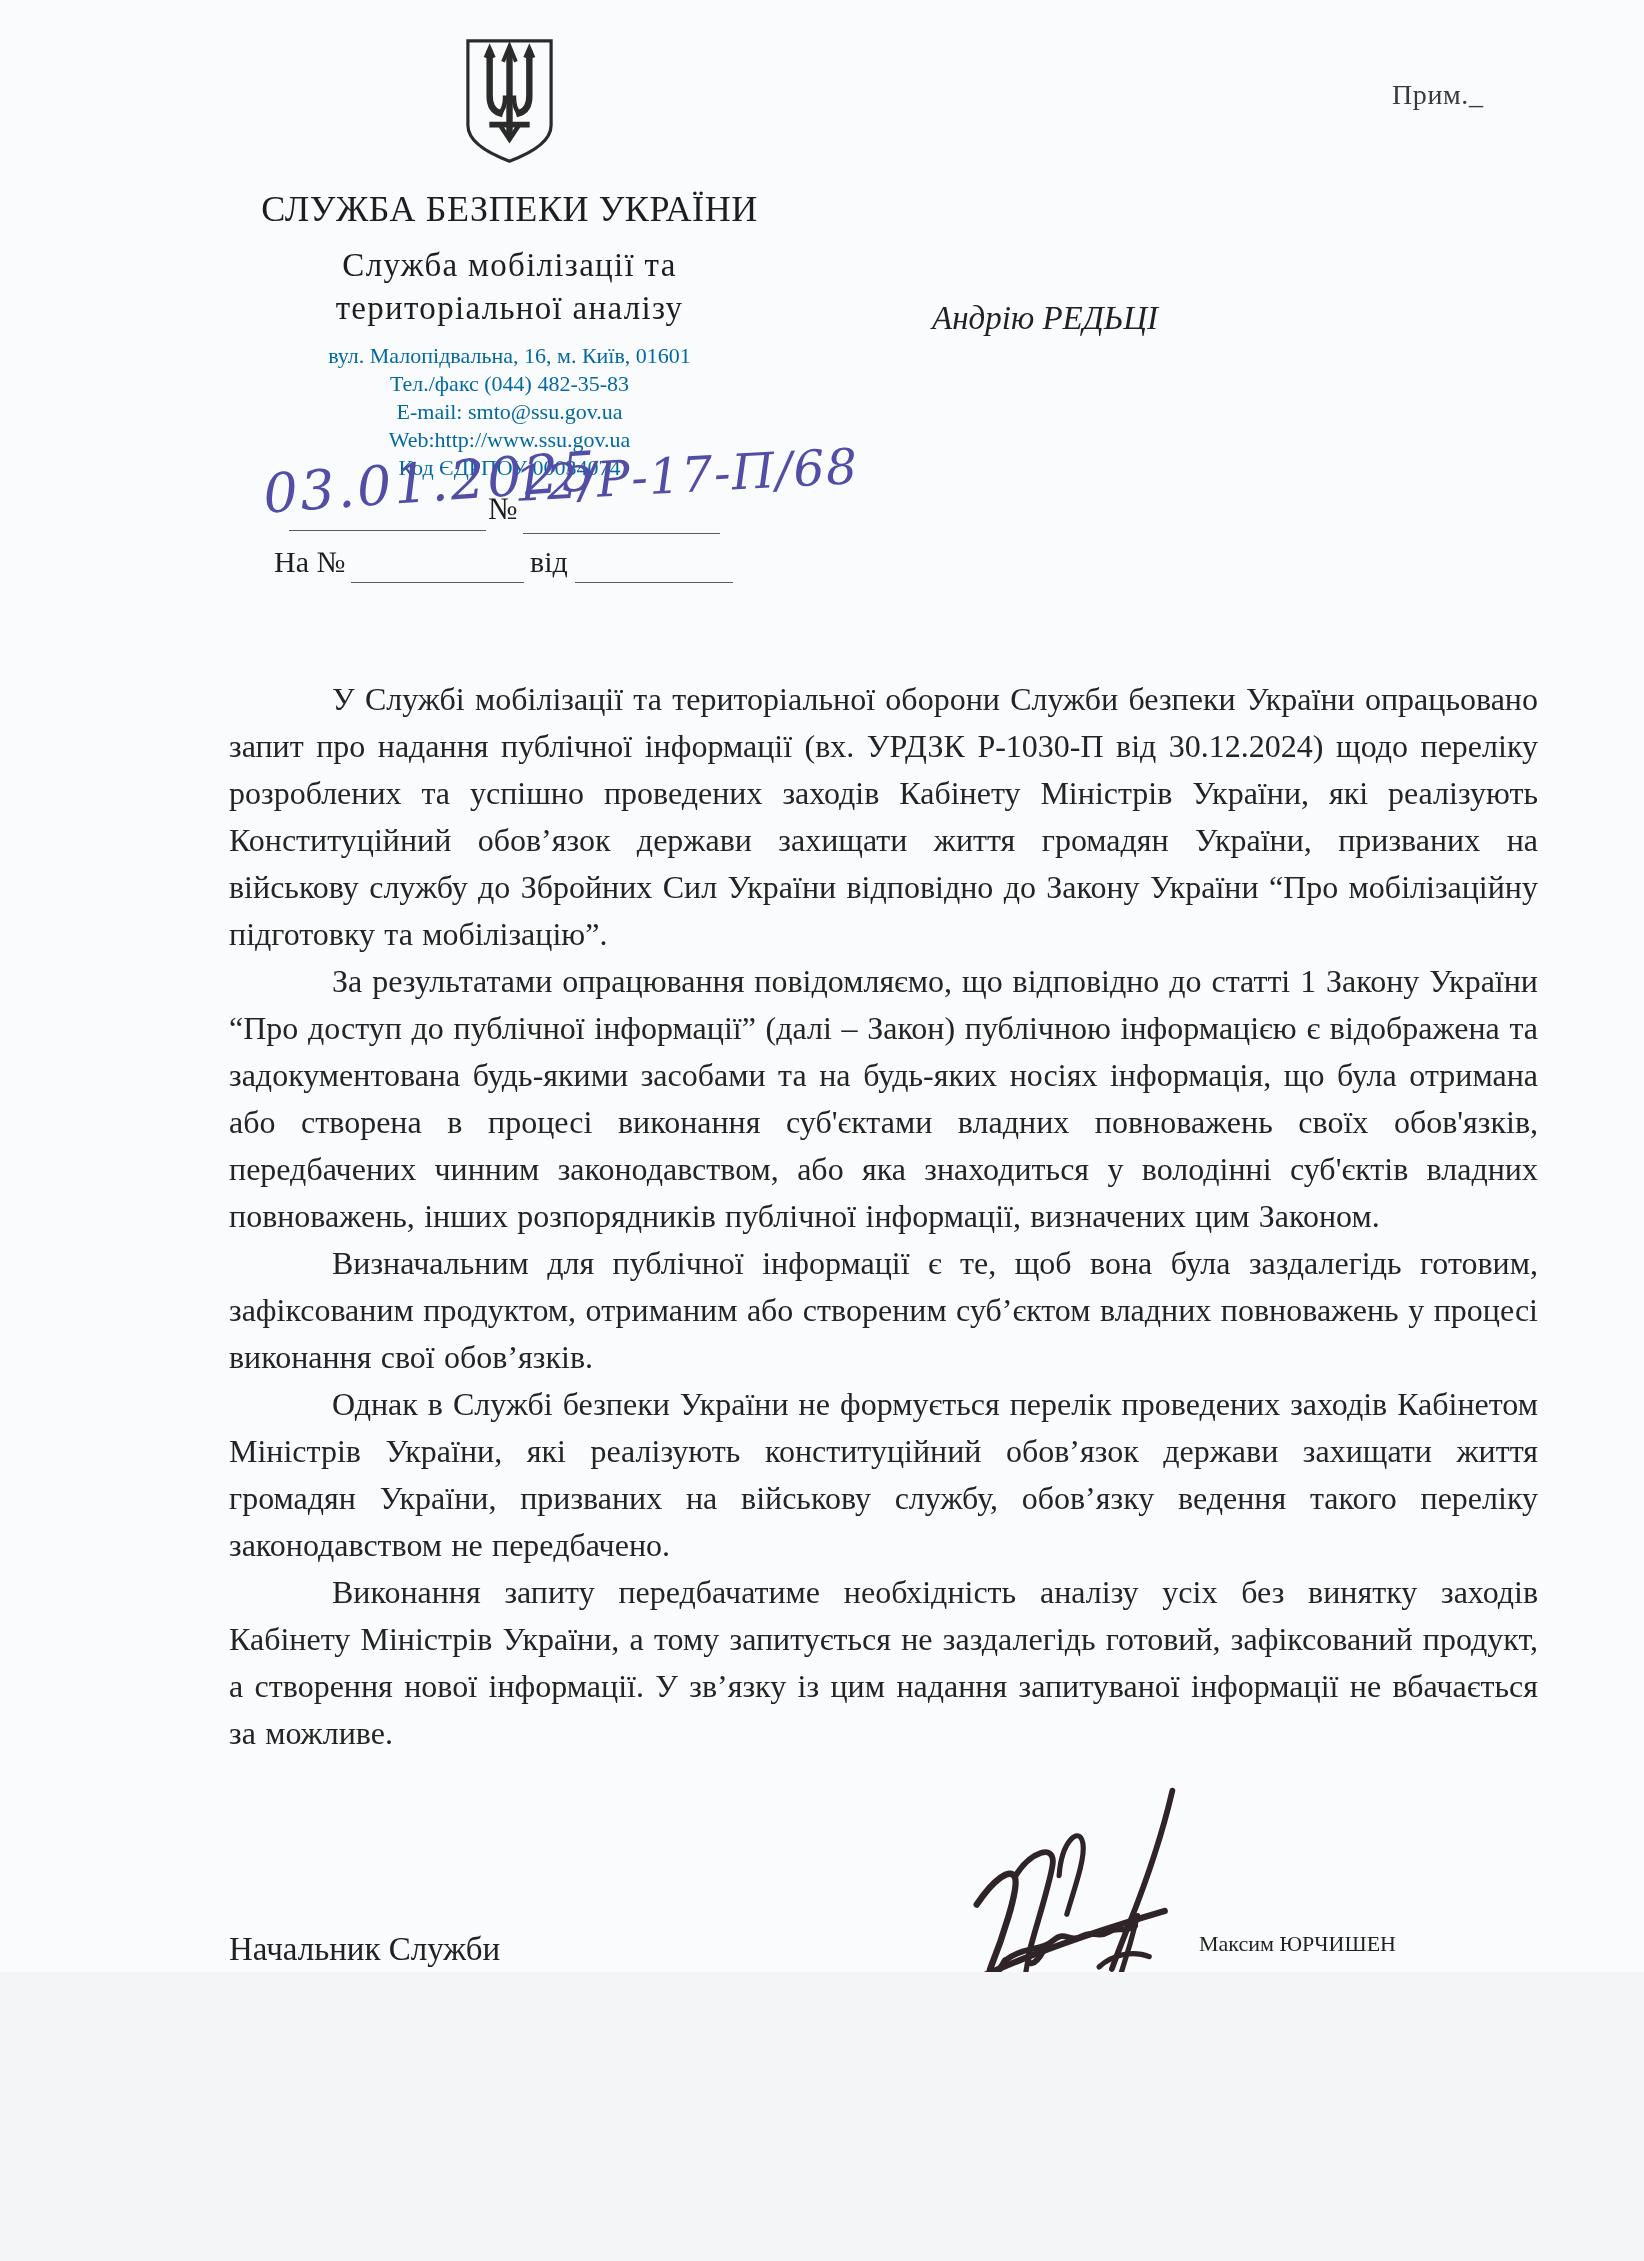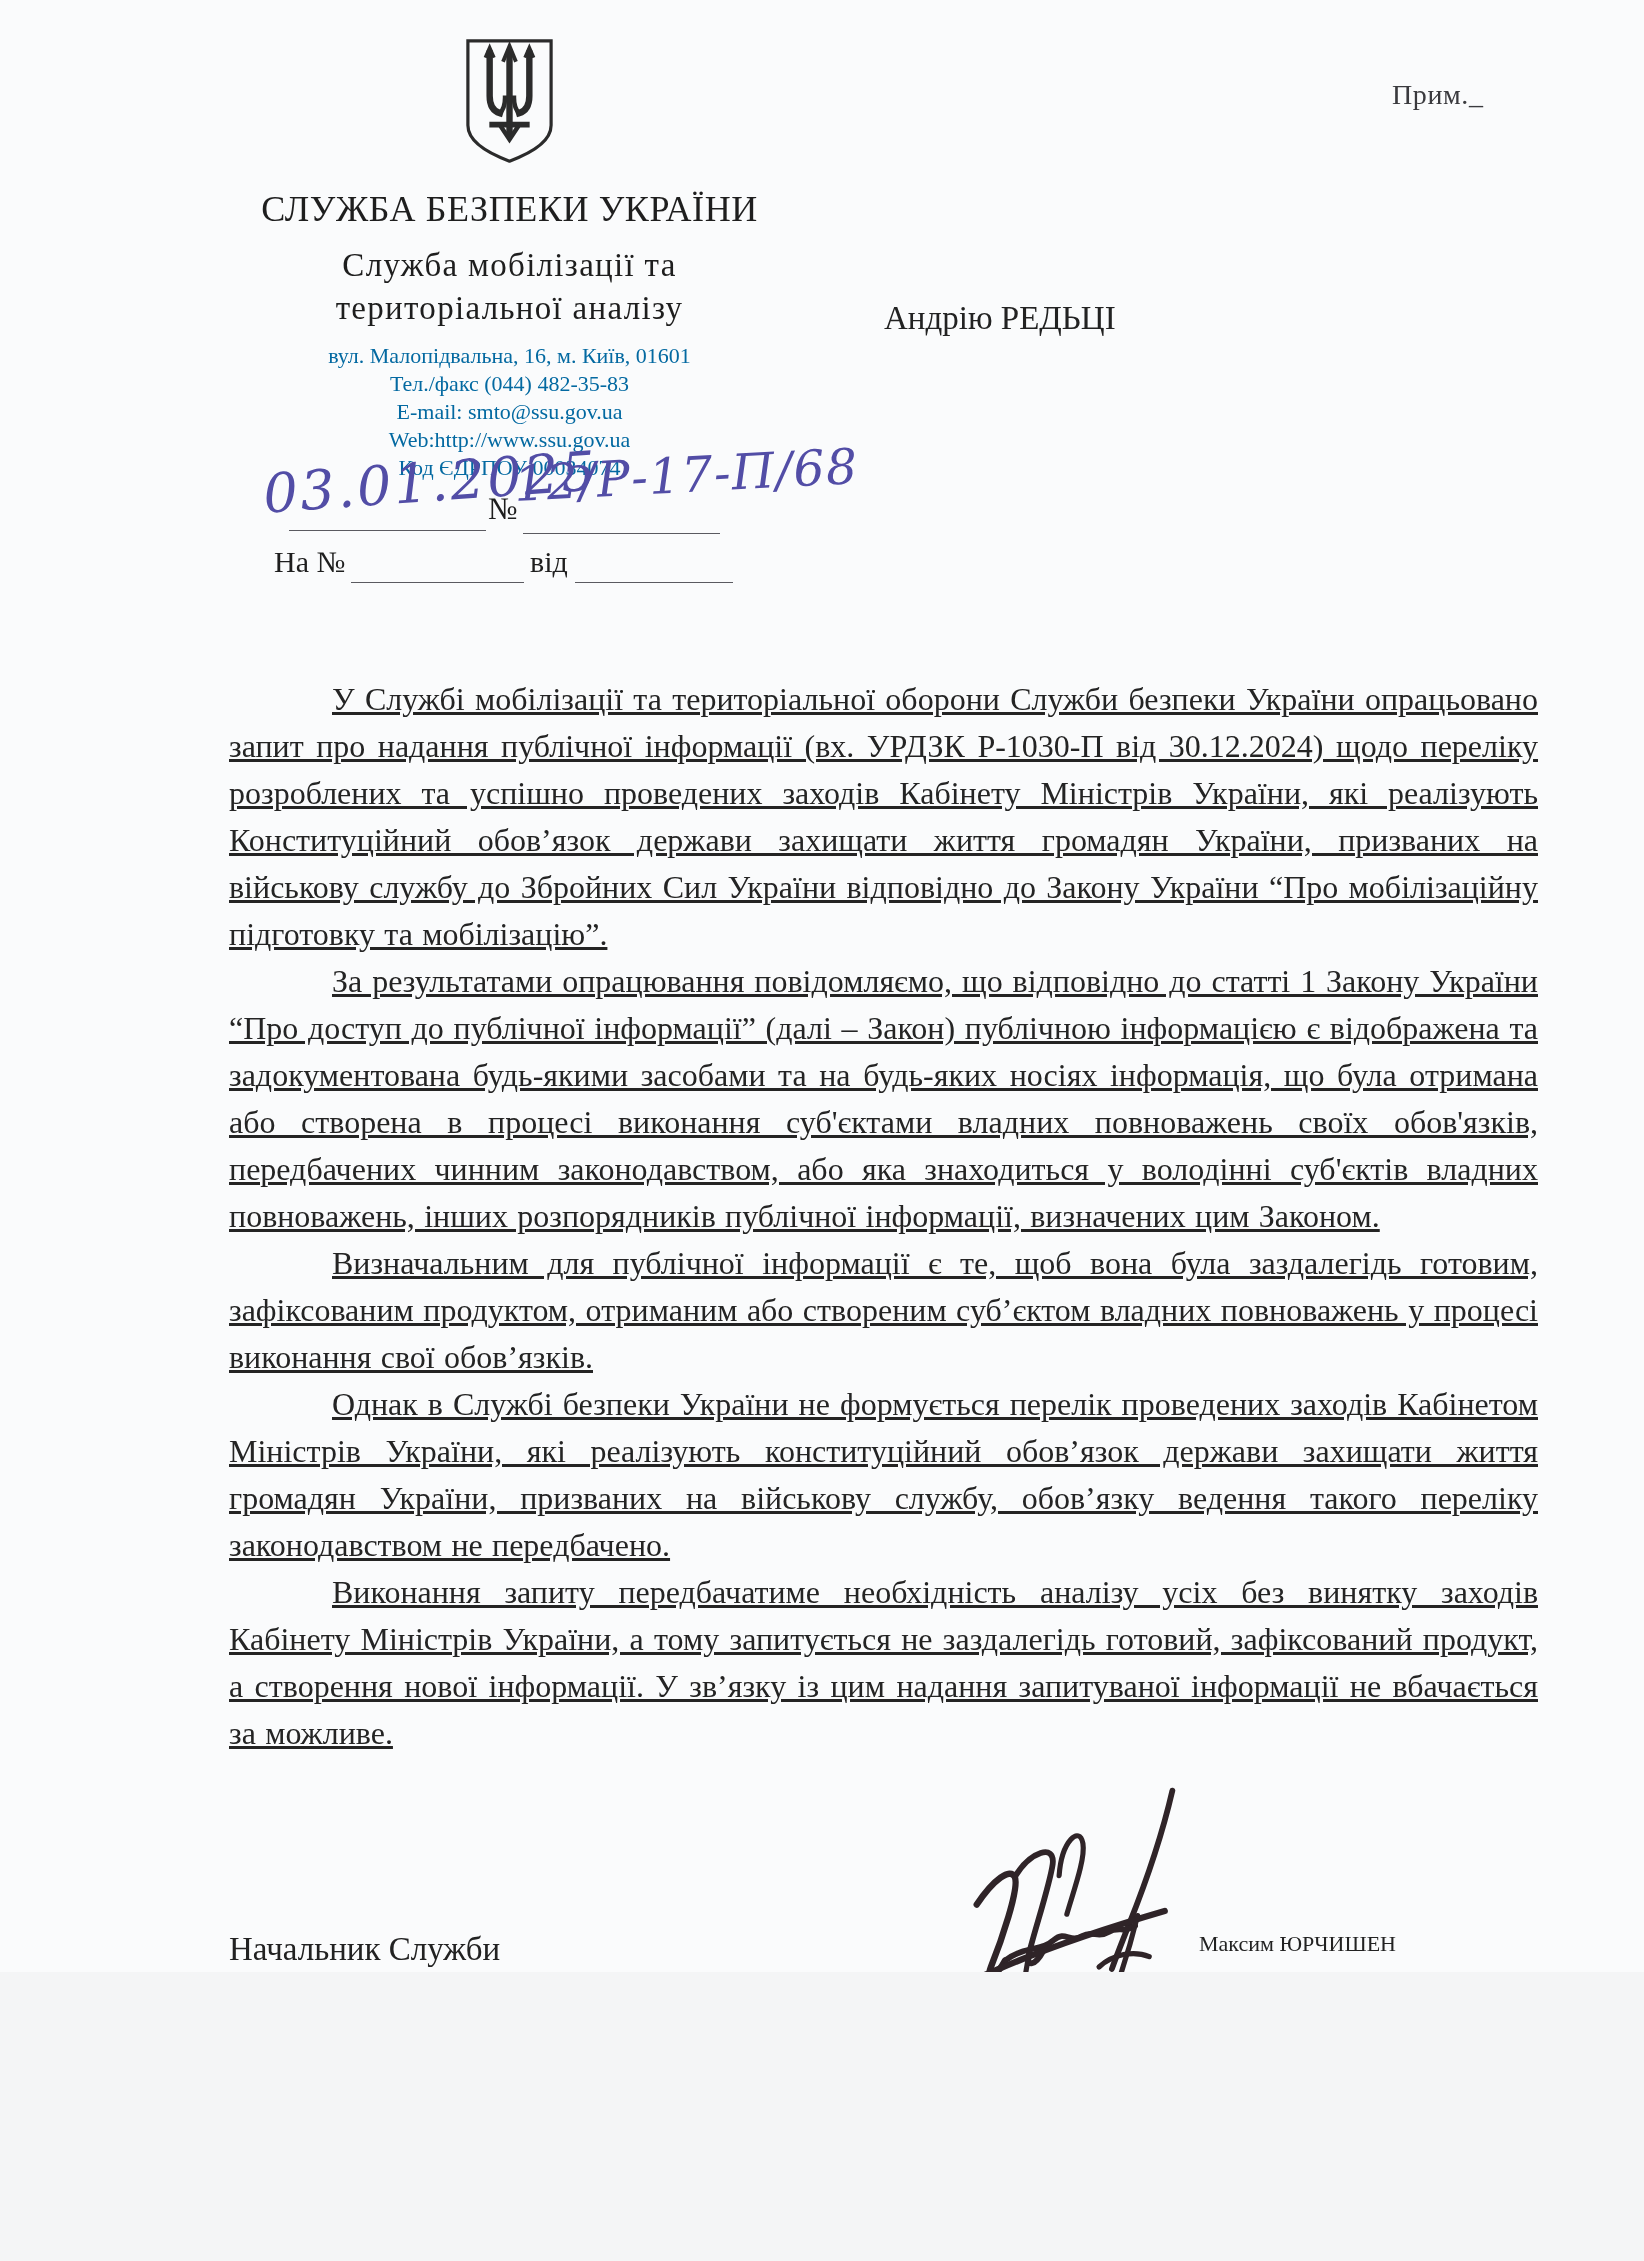--- a/index.html
+++ b/index.html
@@ -34,30 +34,29 @@
   .rule { border-bottom: 1.9px solid #3d3d44; height: 0; opacity: .85; }
   .rule-date { left: 289px; top: 530px; width: 197px; }
   .rule-number { left: 523px; top: 533px; width: 197px; }
   .num-sign { left: 488px; top: 491px; font-size: 31px; color: #1e1e1e; }
   .na-no { left: 274px; top: 545px; font-size: 30px; color: #1e1e1e; }
   .vid { left: 530px; top: 545px; font-size: 30px; color: #1e1e1e; }
   .rule-nano { left: 351px; top: 582px; width: 173px; }
   .rule-vid { left: 575px; top: 582px; width: 158px; }
 
   
-  .recipient-name { left: 884px; top: 300px; font-size: 33px; color: #222; }
+  .recipient-name { left: 932px; top: 300px; font-size: 33px; color: #222; font-style: italic; }
   .recipient-email { left: 874px; top: 380px; font-size: 30px; color: #222; }
 
   
   .body-text { left: 229px; top: 676px; width: 1309px; }
   .body-text p {
     margin: 0; font-size: 32px; line-height: 47px;
     text-align: justify; text-indent: 103px; color: #242424;
     word-spacing: 1.3px;
-    text-decoration: underline;
   }
 
   
   .position { left: 229px; top: 1931px; font-size: 33px; color: #222; }
   .signer-name { left: 1199px; top: 1931px; font-size: 22px; color: #222; }
   .signature { left: 933px; top: 1779px; width: 296px; height: 264px; }
 
   
   .executor { left: 224px; top: 2174px; font-size: 28px; color: #222; letter-spacing: 0.6px; }
 </style>

